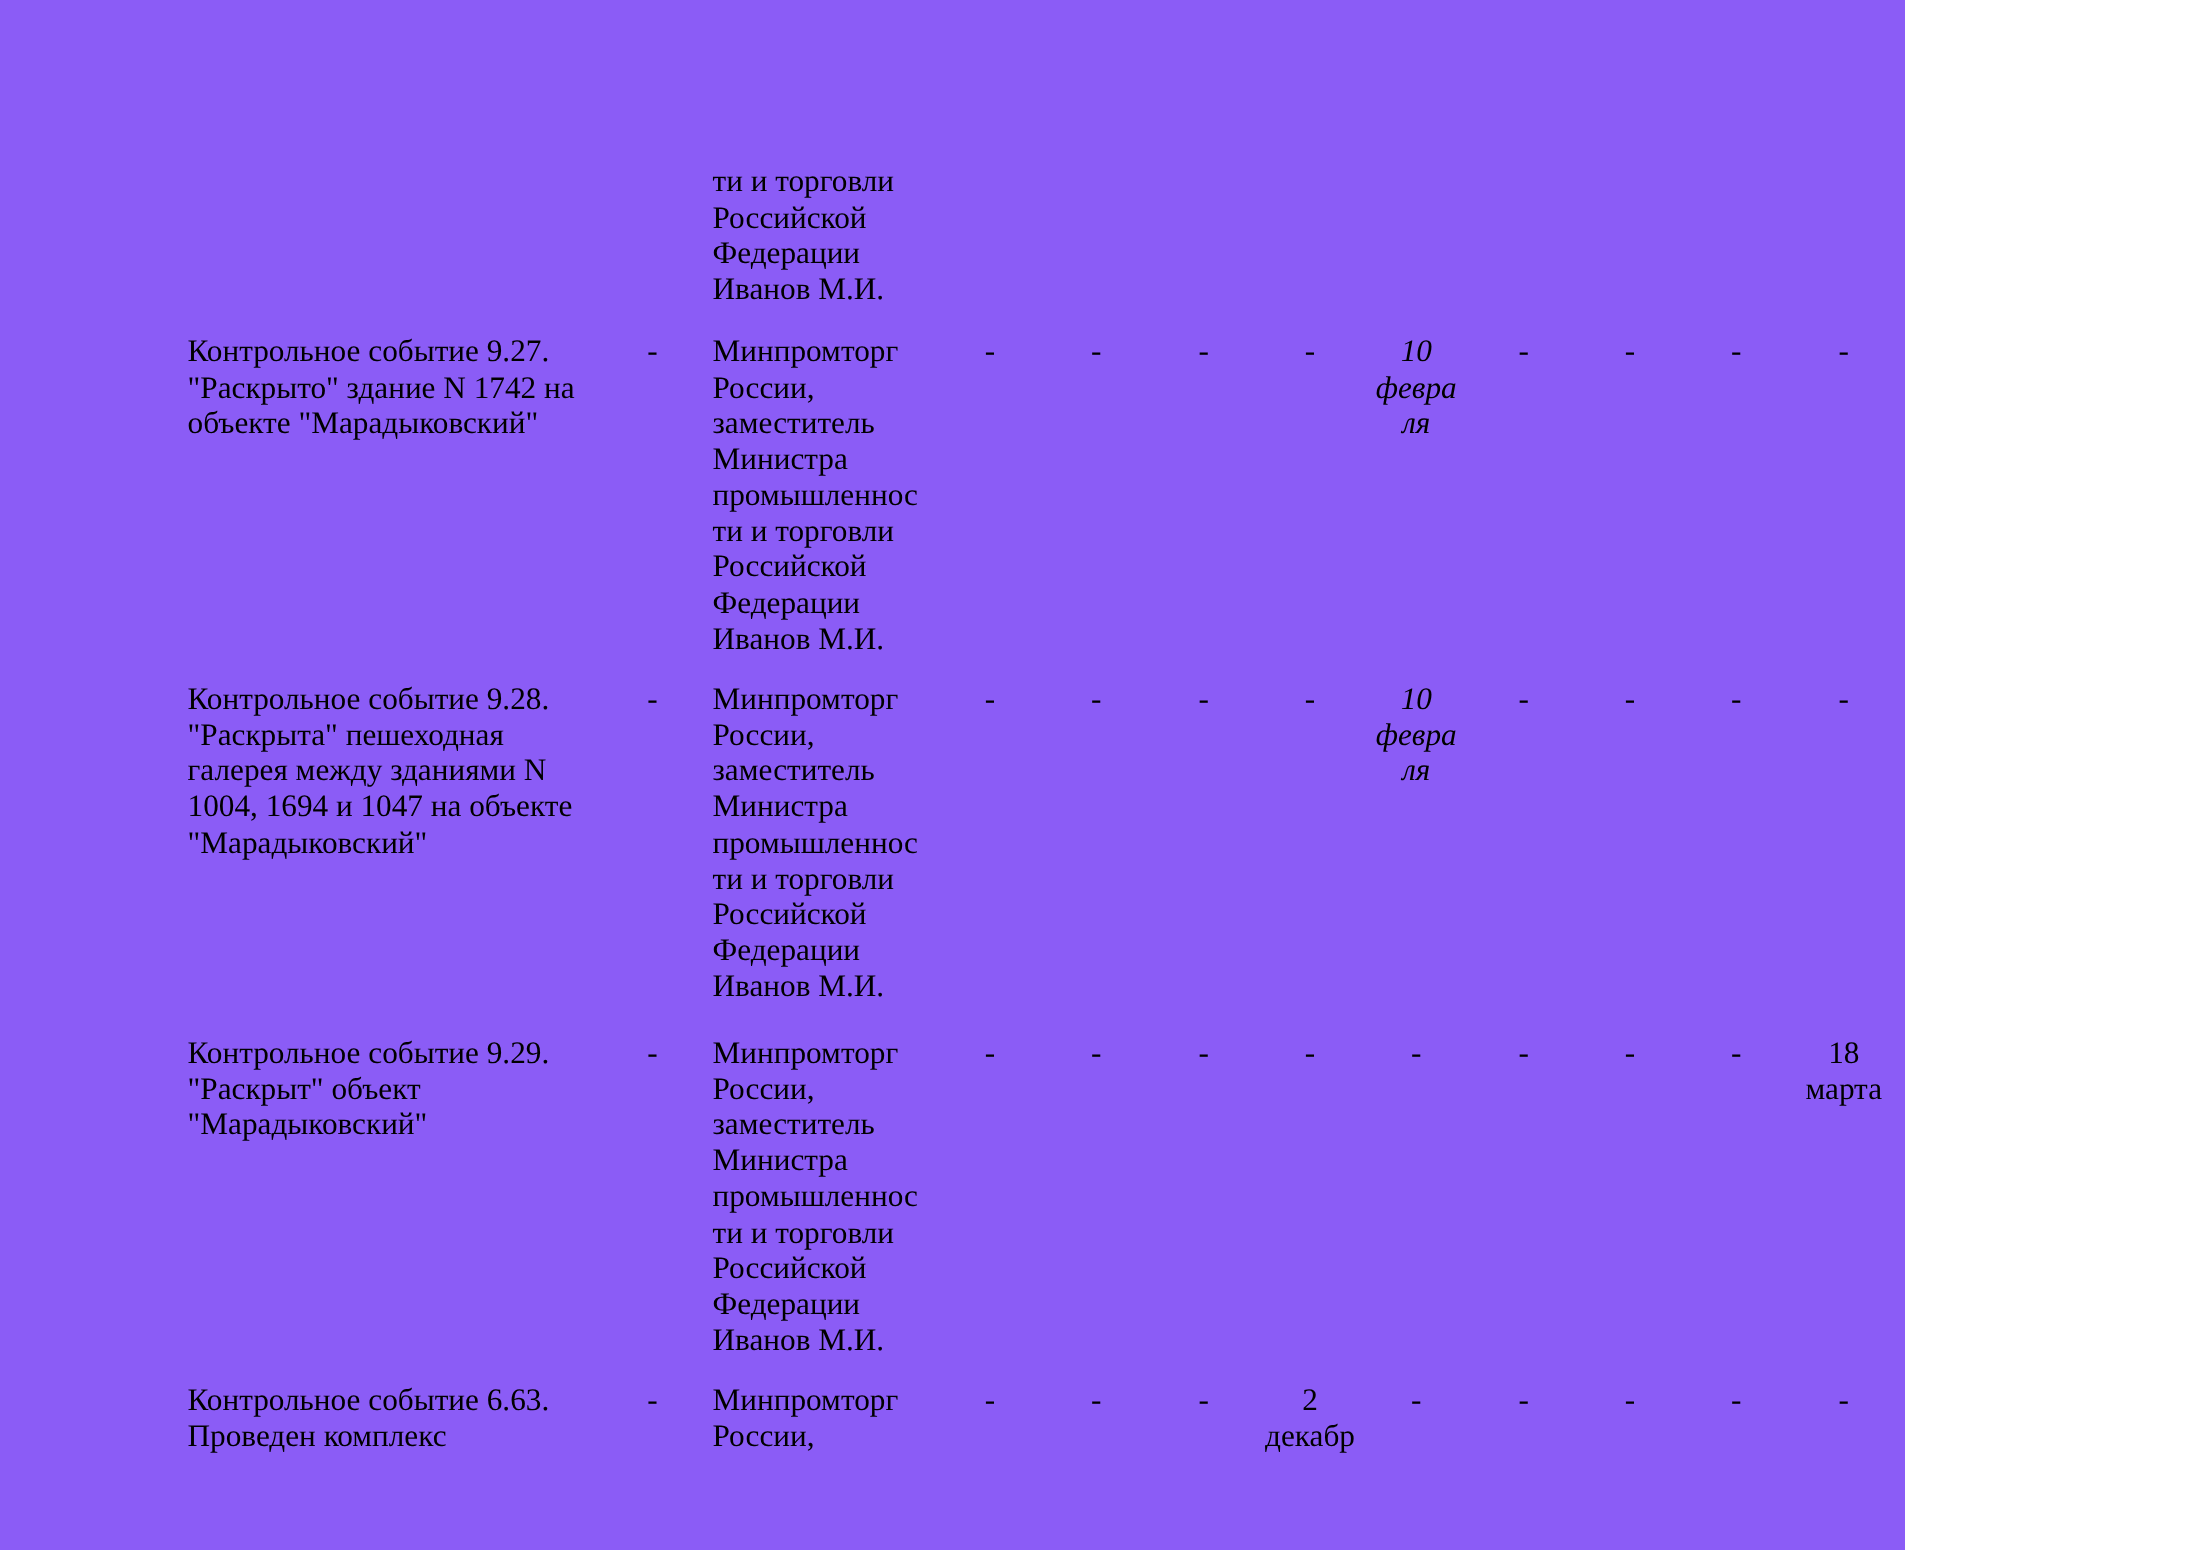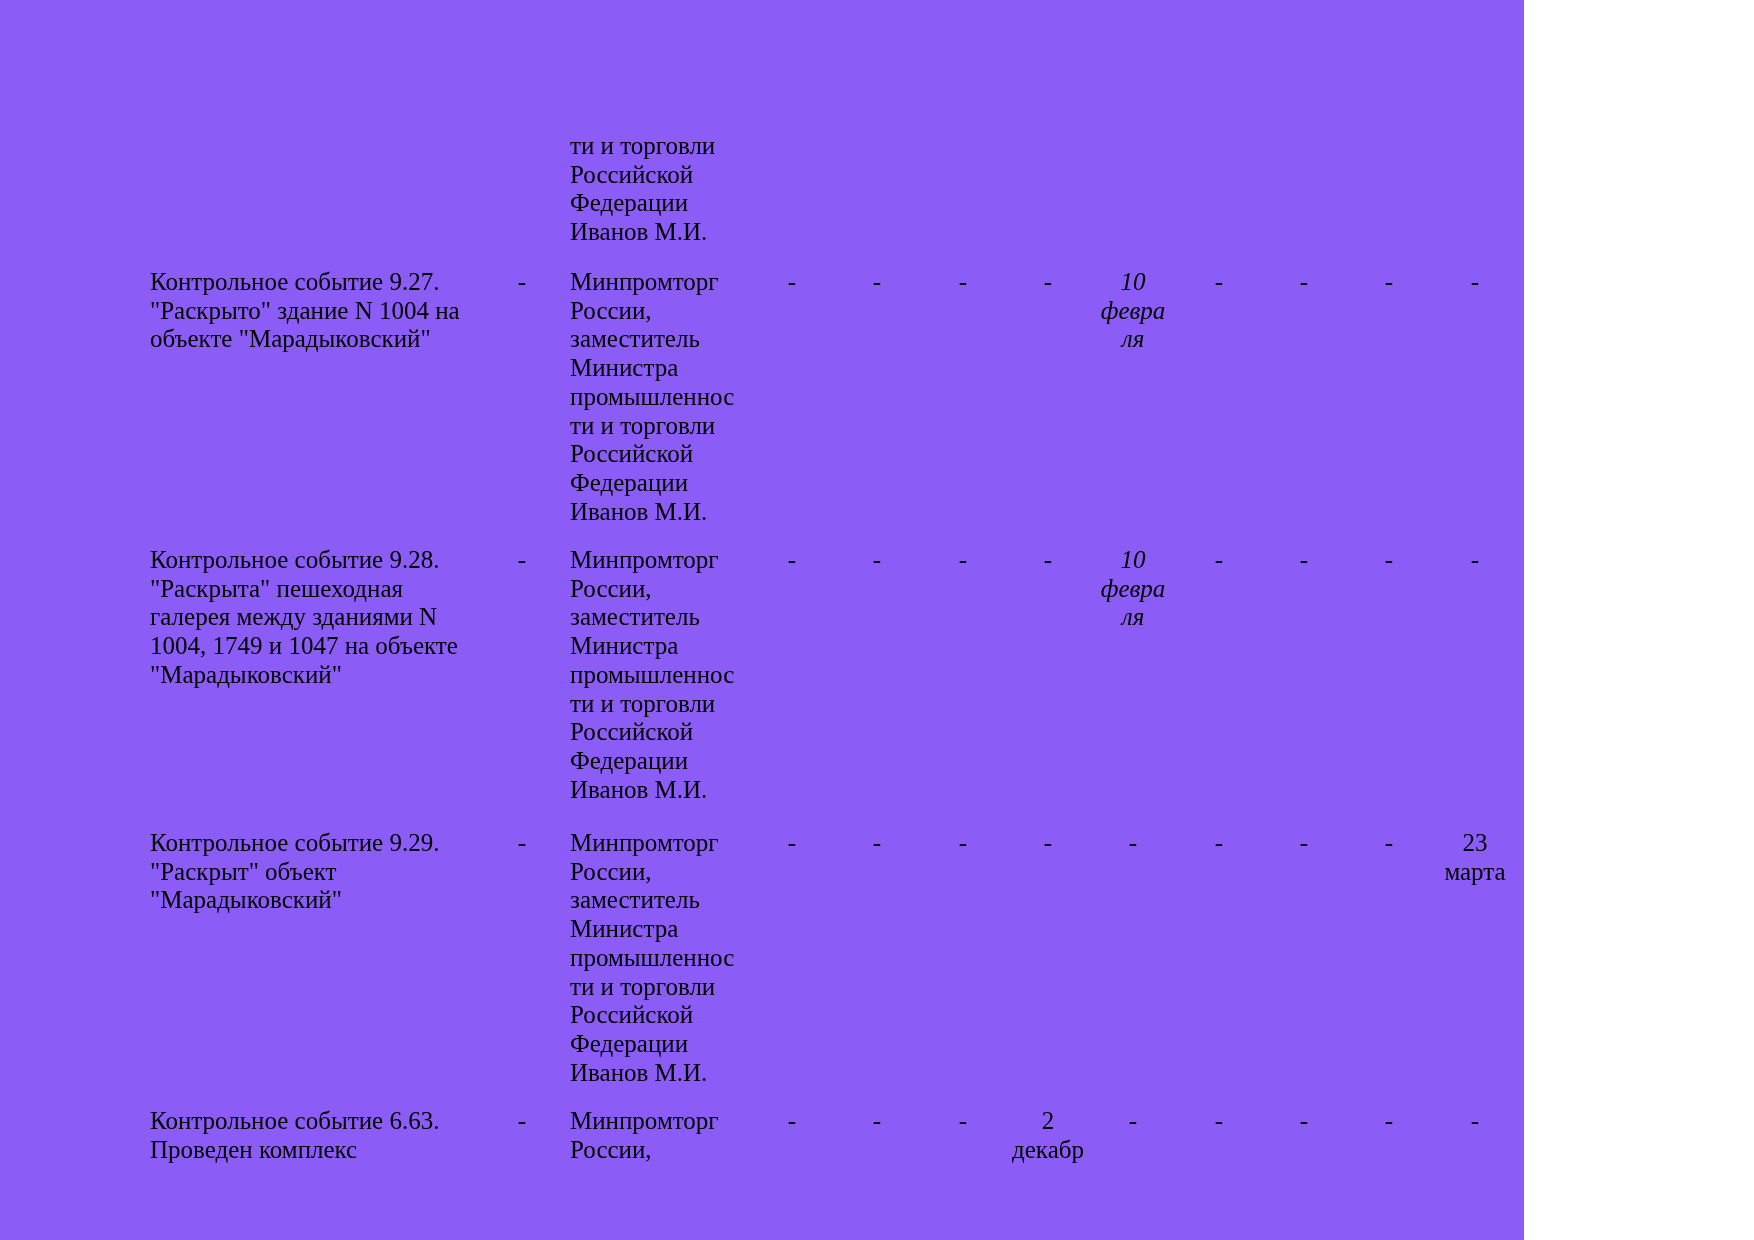--- a/index.html
+++ b/index.html
@@ -57,21 +57,21 @@
 
   <div class="row r0">
     <div class="cell resp">ти и торговли
 Российской
 Федерации
 Иванов М.И.</div>
   </div>
 
   <div class="row r1">
     <div class="cell desc">Контрольное событие 9.27.
-"Раскрыто" здание N 1004 на
+"Раскрыто" здание N 1742 на
 объекте "Марадыковский"</div>
     <div class="cell dashcol">-</div>
     <div class="cell resp">Минпромторг
 России,
 заместитель
 Министра
 промышленнос
 ти и торговли
 Российской
 Федерации
@@ -89,21 +89,21 @@
     <div class="cell gcell g8">-</div>
     <div class="cell gcell g9">-</div>
     <div class="cell gcell g10">-</div>
     <div class="cell gcell g11">-</div>
   </div>
 
   <div class="row r2">
     <div class="cell desc">Контрольное событие 9.28.
 "Раскрыта" пешеходная
 галерея между зданиями N
-1004, 1749 и 1047 на объекте
+1004, 1694 и 1047 на объекте
 "Марадыковский"</div>
     <div class="cell dashcol">-</div>
     <div class="cell resp">Минпромторг
 России,
 заместитель
 Министра
 промышленнос
 ти и торговли
 Российской
 Федерации
@@ -139,21 +139,21 @@
 Федерации
 Иванов М.И.</div>
     <div class="cell gcell g0">-</div>
     <div class="cell gcell g1">-</div>
     <div class="cell gcell g2">-</div>
     <div class="cell gcell g3">-</div>
     <div class="cell gcell g4">-</div>
     <div class="cell gcell g5">-</div>
     <div class="cell gcell g6">-</div>
     <div class="cell gcell g7">-</div>
-    <div class="cell gcell g8">23
+    <div class="cell gcell g8">18
 марта</div>
     <div class="cell gcell g9">-</div>
     <div class="cell gcell g10">-</div>
     <div class="cell gcell g11">-</div>
   </div>
 
   <div class="row r4">
     <div class="cell desc">Контрольное событие 6.63.
 Проведен комплекс</div>
     <div class="cell dashcol">-</div>

